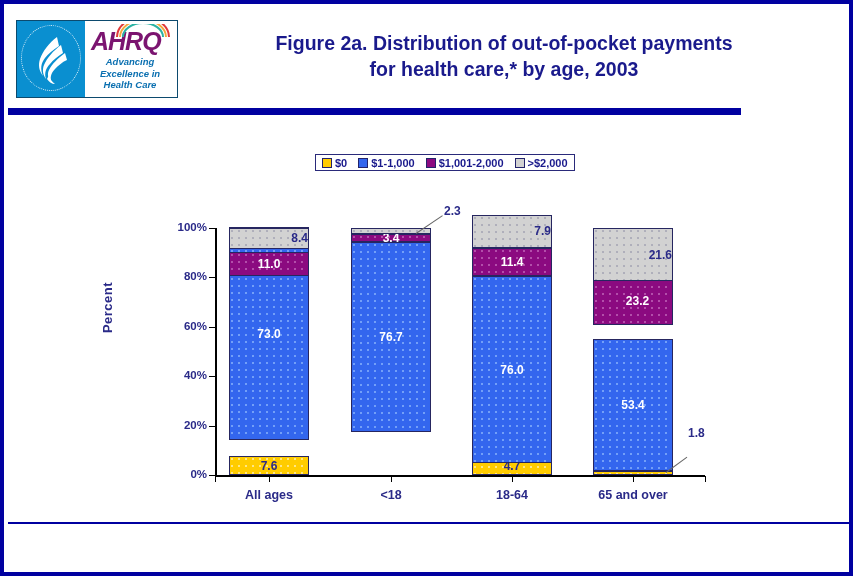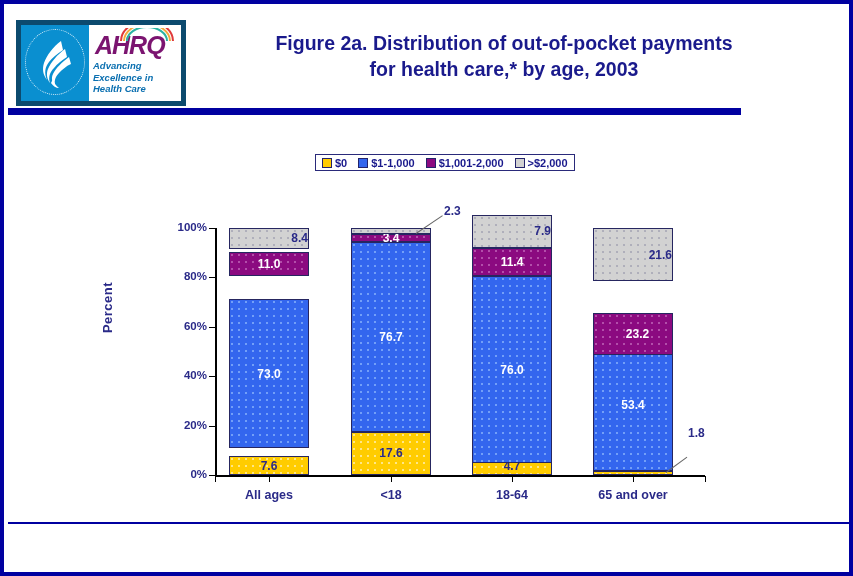--- a/index.html
+++ b/index.html
@@ -24,21 +24,21 @@
   #header {
     position: absolute;
     left: 0; top: 0;
     width: 845px;
     height: 97px;
   }
   #logo {
     position: absolute;
     left: 12px; top: 16px;
     width: 160px; height: 76px;
-    border: 5px solid #0c4a6e;
+    border: 1px solid #0c4a6e;
     background: #ffffff;
     display: flex;
   }
   #logo-seal {
     width: 68px; height: 100%;
     background: #0a8fd0;
     position: relative;
     overflow: hidden;
   }
   #logo-seal .ring {
@@ -76,21 +76,21 @@
     width: 56px; height: 14px;
     overflow: hidden;
   }
   #logo-tag {
     font-family: "Liberation Sans", sans-serif;
     font-weight: bold;
     font-style: italic;
     font-size: 9.5px;
     color: #0a6fb0;
     line-height: 1.22;
-    text-align: left;
+    text-align: center;
     margin-top: 2px;
     margin-right: 6px;
   }
   #title {
     position: absolute;
     left: 190px;
     top: 26px;
     width: 620px;
     text-align: center;
     color: #1a1a8c;
@@ -366,34 +366,31 @@
         <div class="ytick-label" style="left: 155px; top: 218px;">100%</div>
         <div class="ytick-mark" style="left: 205px; top: 224px;"></div>
       </div>
     <div id="axis-y-line"></div>
     <div id="axis-x-line"></div>
     <div id="bars">
         <div class="bar-stack" style="left: 225px; top: 224px; height: 247px; position: absolute;">
           <div class="seg seg-yellow" style="height: 18.772px; bottom: 0px; position: absolute;">
             <span class="seg-val val-dark">7.6</span>
           </div>
-          <div class="seg seg-blue" style="height: 149px; bottom: 27px; position: absolute; margin-top: 43px;">
+          <div class="seg seg-blue" style="height: 213px; bottom: 35px; position: absolute; margin-top: 43px;">
             <span class="seg-val val-light">73.0</span>
           </div>
           <div class="seg seg-purple" style="height: 24px; bottom: 199.082px; position: absolute;">
             <span class="seg-val val-light">11.0</span>
           </div>
           <div class="seg seg-gray" style="height: 20.748px; bottom: 226.252px; position: absolute;">
             <span class="seg-val val-dark">8.4</span>
           </div>
         </div>
         <div class="bar-stack" style="left: 347px; top: 224px; height: 247px; position: absolute;">
-          <div class="seg seg-yellow" style="height: 43.472px; bottom: 0px; position: absolute;">
-            <span class="seg-val val-dark">17.6</span>
-          </div>
           <div class="seg seg-blue" style="height: 189.449px; bottom: 43.472px; position: absolute;">
             <span class="seg-val val-light">76.7</span>
           </div>
           <div class="seg seg-purple" style="height: 8.398px; bottom: 232.921px; position: absolute;">
             <span class="seg-val val-light">3.4</span>
           </div>
           <div class="seg seg-gray" style="height: 5.681px; bottom: 241.319px; position: absolute;"></div>
         </div>
         <div class="bar-stack" style="left: 468px; top: 224px; height: 247px; position: absolute;">
           <div class="seg seg-yellow" style="height: 18px; bottom: 0px; position: absolute;">
@@ -407,21 +404,21 @@
           </div>
           <div class="seg seg-gray" style="height: 33px; bottom: 227.487px; position: absolute;">
             <span class="seg-val val-dark">7.9</span>
           </div>
         </div>
         <div class="bar-stack" style="left: 589px; top: 224px; height: 247px; position: absolute;">
           <div class="seg seg-yellow" style="height: 4.446px; bottom: 0px; position: absolute;"></div>
           <div class="seg seg-blue" style="height: 131.898px; bottom: 4.446px; position: absolute;">
             <span class="seg-val val-light">53.4</span>
           </div>
-          <div class="seg seg-purple" style="height: 42px; bottom: 120px; position: absolute; padding-left: 9px;">
+          <div class="seg seg-purple" style="height: 48px; bottom: 150px; position: absolute; padding-left: 9px;">
             <span class="seg-val val-light">23.2</span>
           </div>
           <div class="seg seg-gray" style="height: 53.352px; bottom: 193.648px; position: absolute;">
             <span class="seg-val val-dark">21.6</span>
           </div>
         </div>
       </div>
     <div id="xlabels">
         <div class="xcat-label" style="left: 195px;">All ages</div>
         <div class="xcat-label" style="left: 317px;">&lt;18</div>

